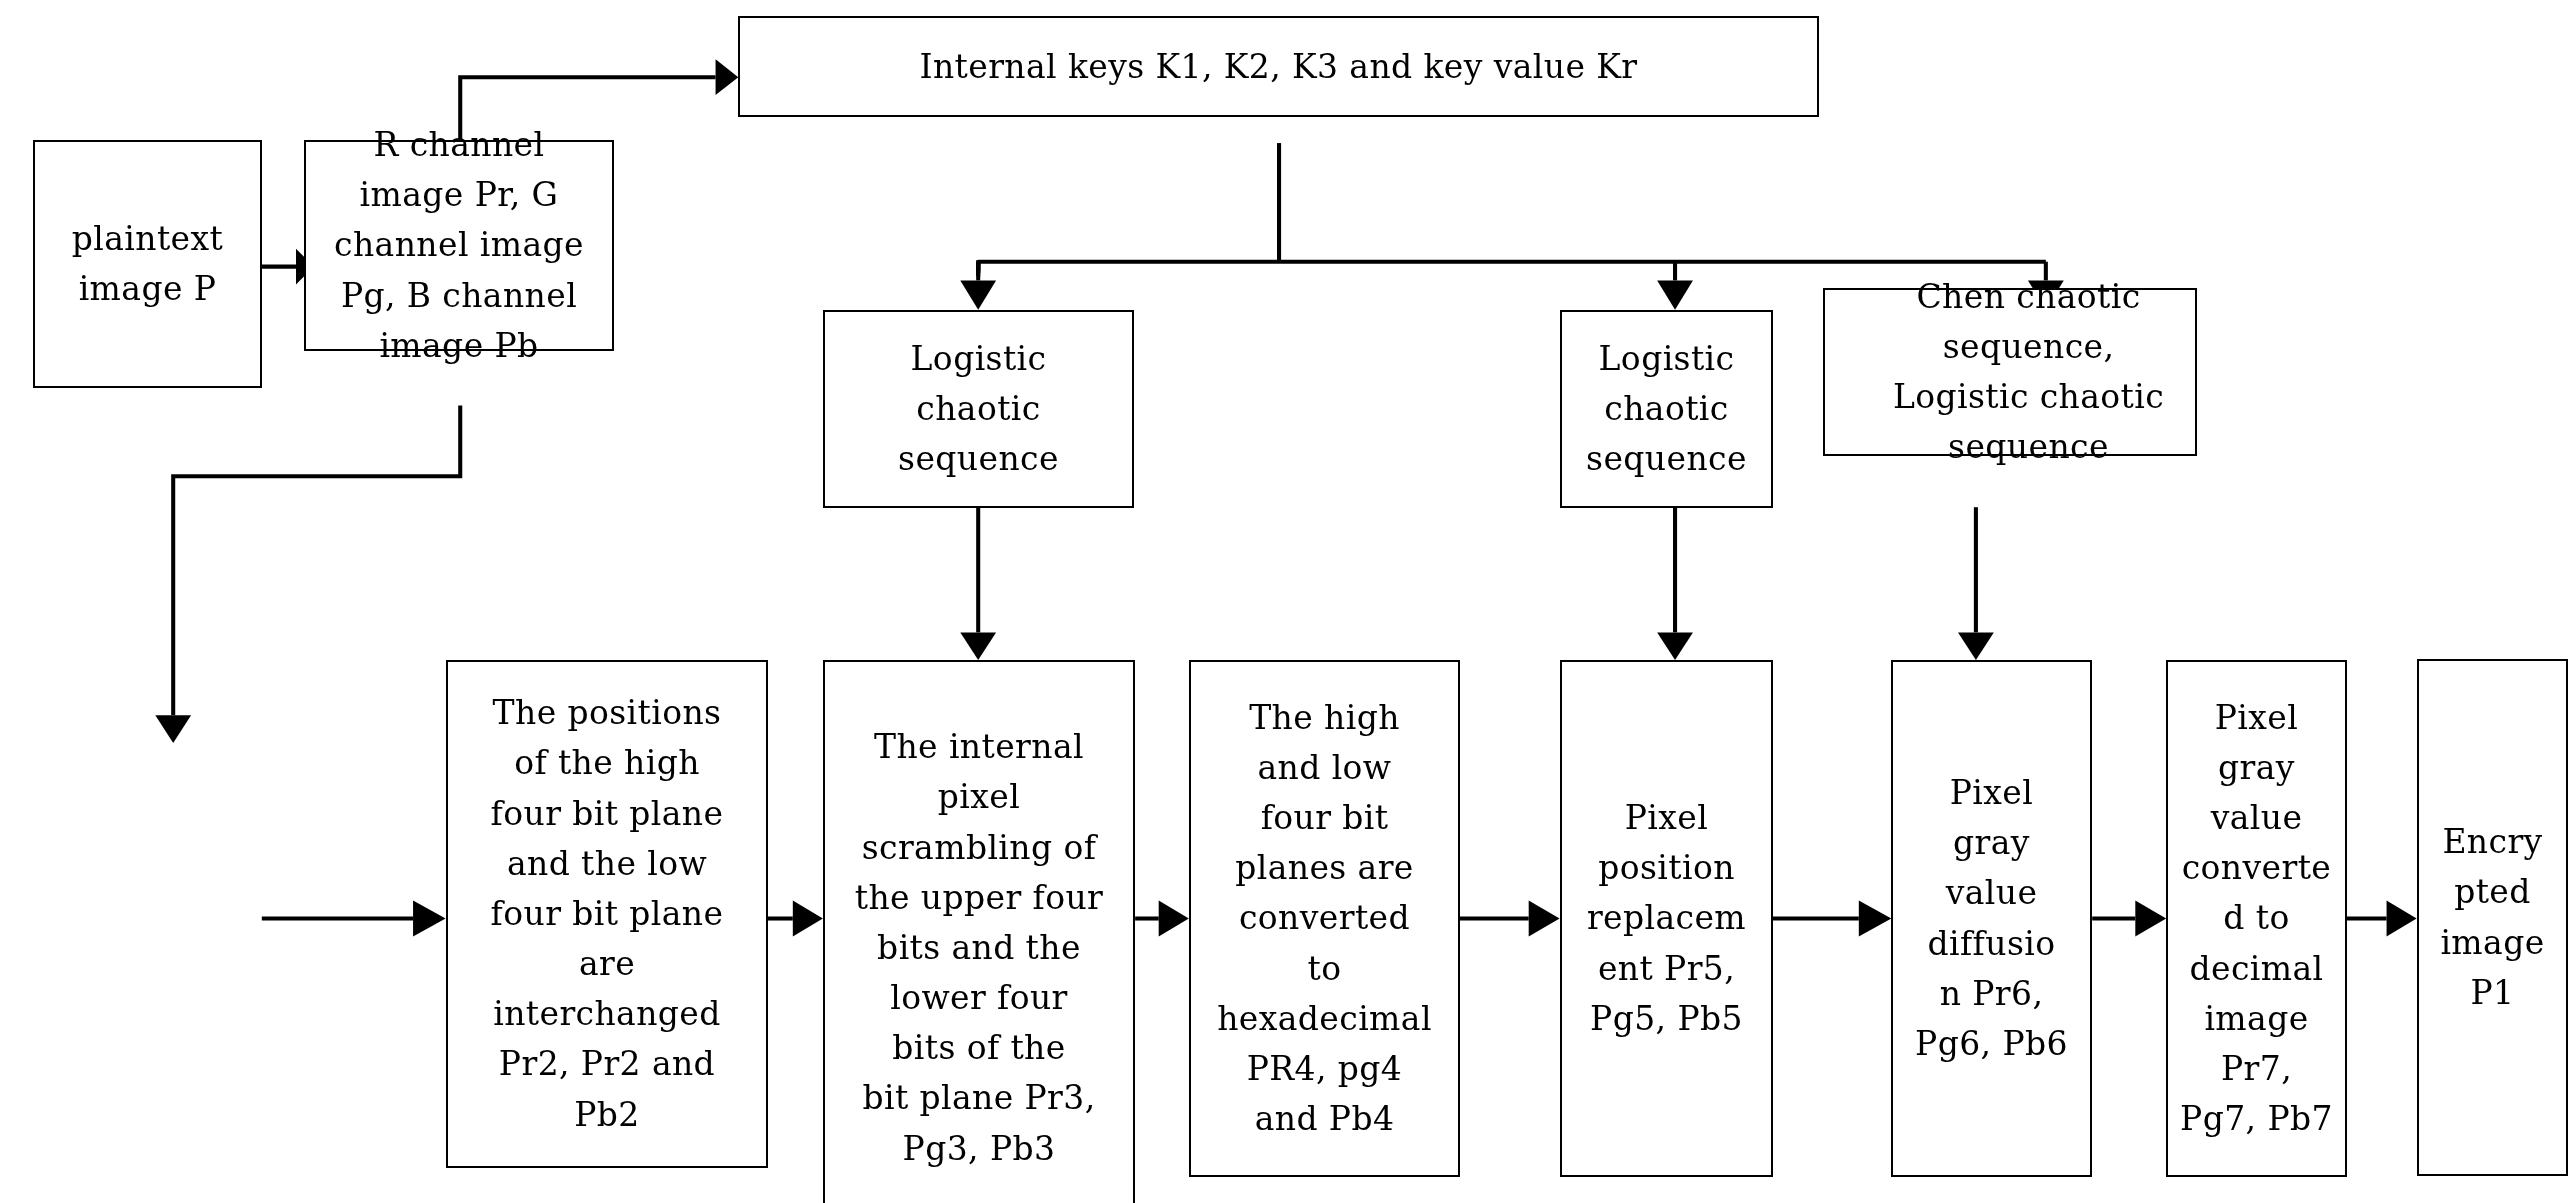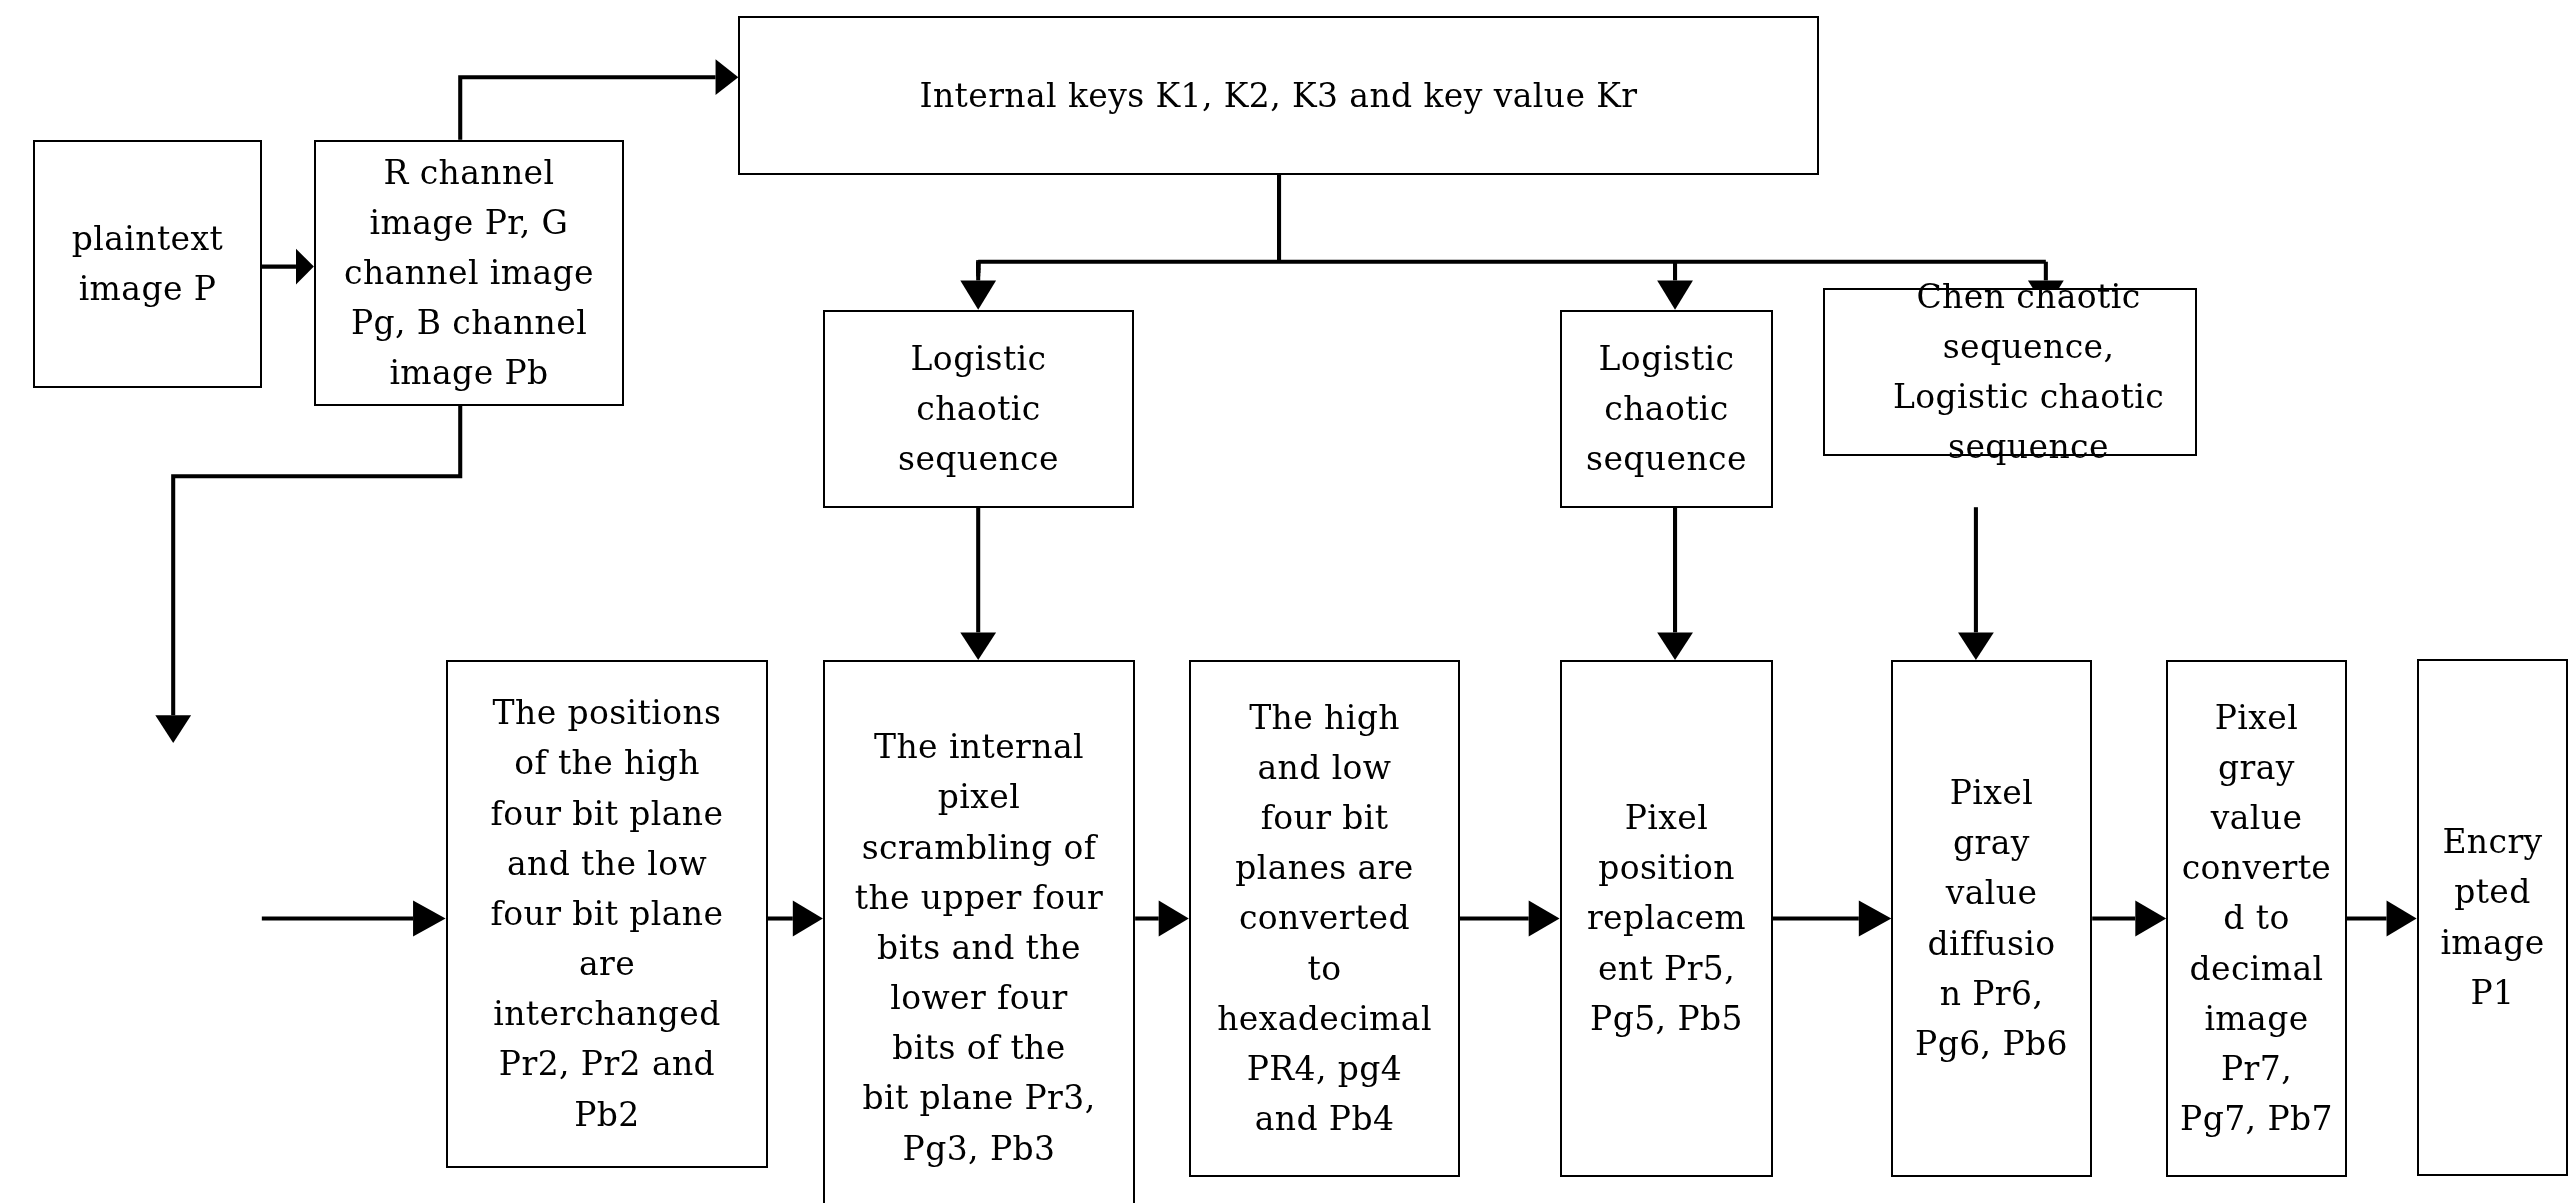--- a/index.html
+++ b/index.html
@@ -151,29 +151,29 @@
       <line x1="2886" y1="1130" x2="2935" y2="1130"></line>
       <polygon points="2935,1108 2972,1130 2935,1152"></polygon>
     </g>
   </svg>
 
   <div class="node fs-40" style="left:33px; top:140px; width:229px; height:248px;">
     <span class="label">plaintext
 image P</span>
   </div>
 
-  <div class="node fs-40" style="left:314px; top:140px; width:310px; height:266px;justify-content:flex-end;">
+  <div class="node fs-40" style="left:304px; top:140px; width:310px; height:211px;justify-content:flex-end;">
     <span class="label">R channel
 image Pr, G
 channel image
 Pg, B channel
 image Pb</span>
   </div>
 
-  <div class="node fs-40" style="left:738px; top:16.3px; width:1081px; height:159px;">
+  <div class="node fs-40" style="left:738px; top:16.3px; width:1081px; height:101px;">
     <span class="label">Internal keys K1, K2, K3 and key value Kr</span>
   </div>
 
   <div class="node fs-40" style="left:823px; top:310px; width:311px; height:198px;">
     <span class="label">Logistic
 chaotic
 sequence</span>
   </div>
 
   <div class="node fs-40" style="left:1560px; top:310px; width:213px; height:198px;">

